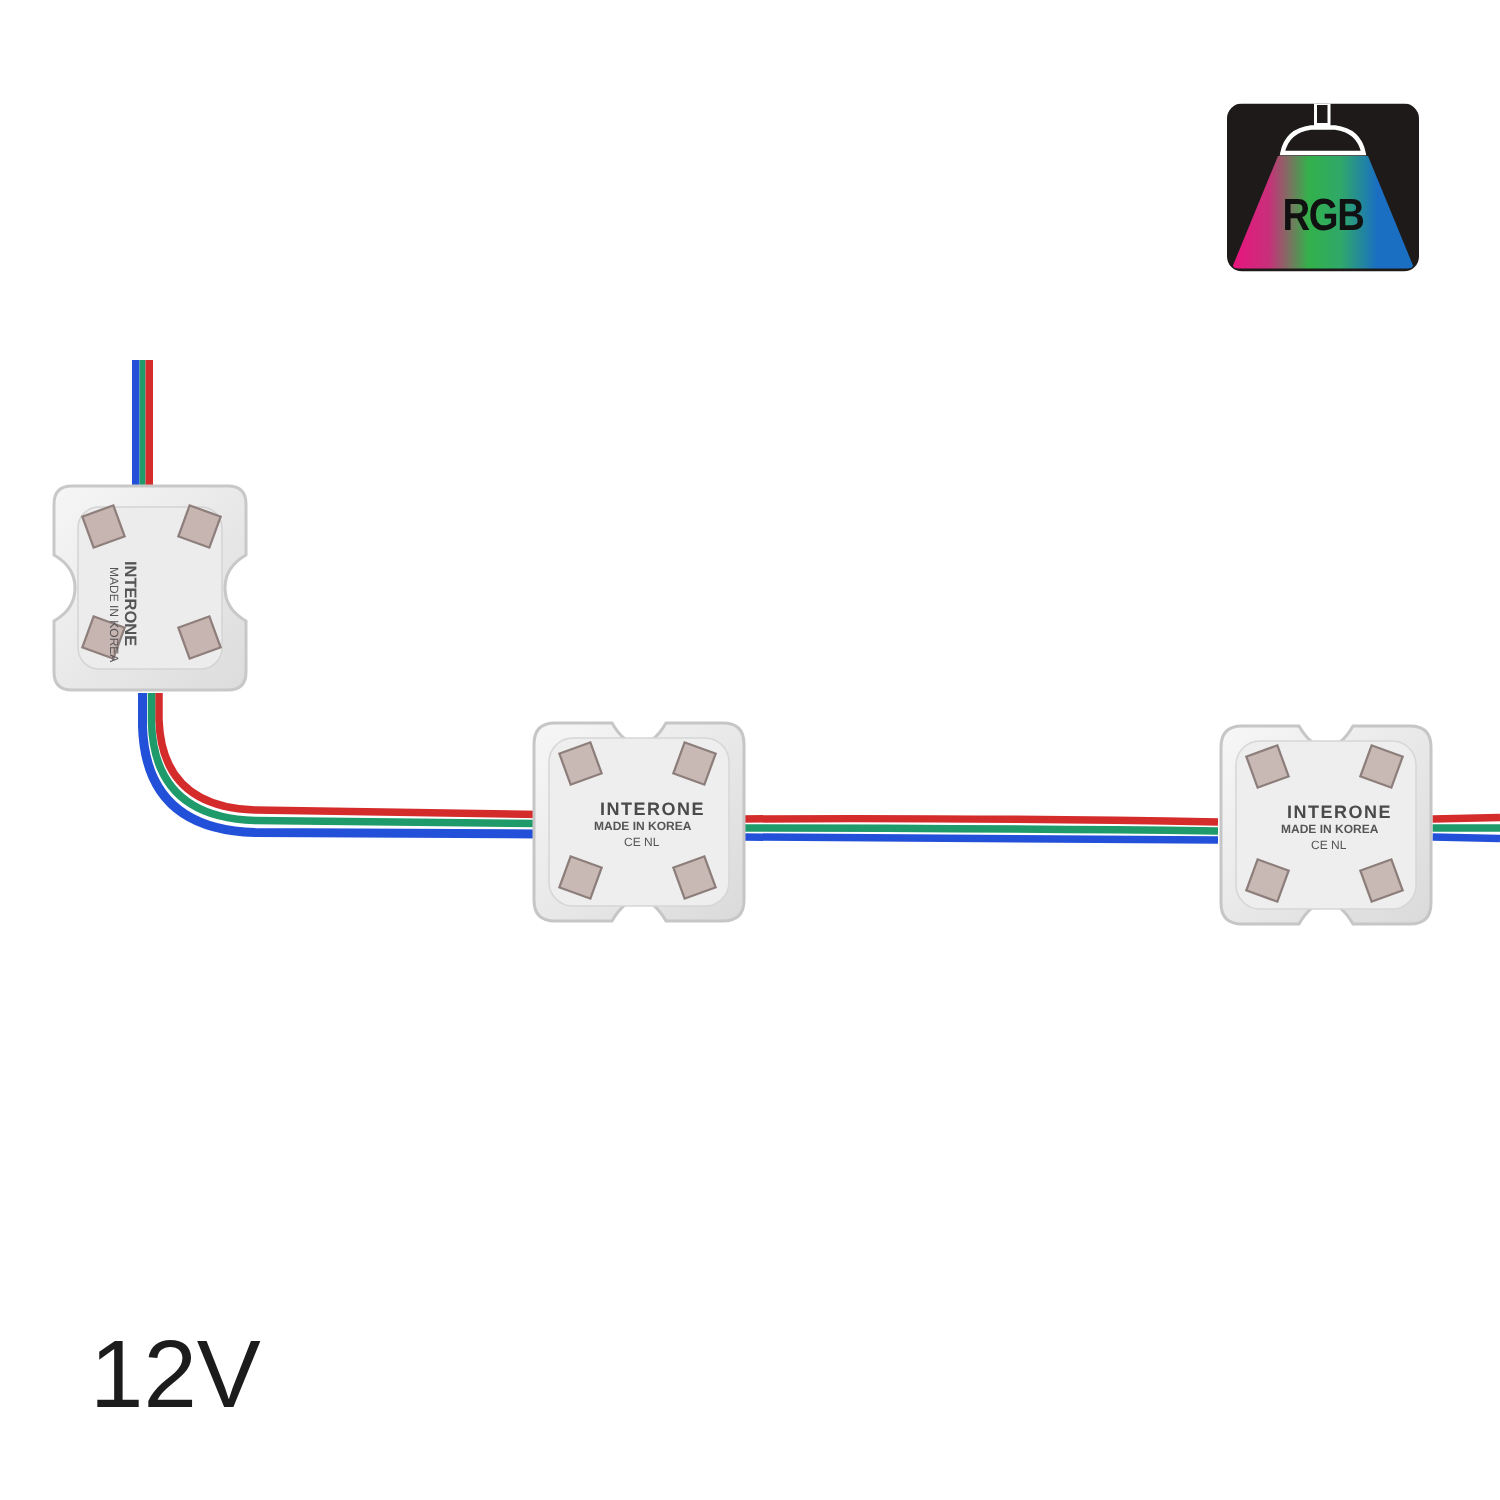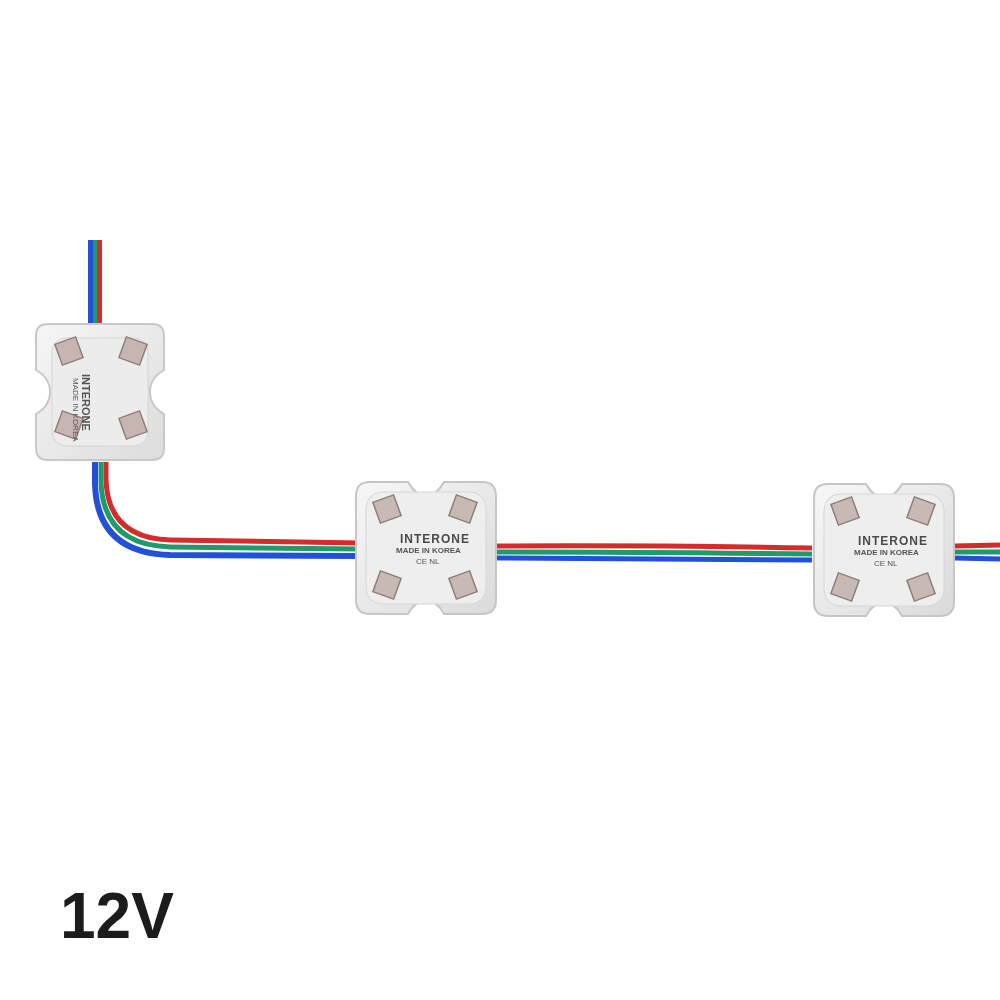--- a/index.html
+++ b/index.html
@@ -1,19 +1,19 @@
 <!DOCTYPE html>
 <html><head>
 <meta charset="utf-8">
 <style>
   html,body{margin:0;padding:0;background:#ffffff;}
   body{width:1000px;height:1000px;position:relative;overflow:hidden;font-family:"Liberation Sans",sans-serif;}
   .stage{position:absolute;left:0;top:0;width:1000px;height:1000px;}
   .rgb-badge{position:absolute;left:818px;top:69px;width:128px;height:112px;}
-  .voltage{position:absolute;left:60px;top:884px;font-family:"Liberation Sans",sans-serif;font-weight:bold;font-size:64px;line-height:64px;color:#1c1c1c;letter-spacing:0px;}
+  .voltage{position:absolute;left:60px;top:884px;font-family:"Liberation Sans",sans-serif;font-weight:normal;font-size:64px;line-height:64px;color:#1c1c1c;letter-spacing:0px;}
   .module{position:absolute;}
   .module-text{position:absolute;font-family:"Liberation Sans",sans-serif;color:#555;white-space:nowrap;}
 </style>
 </head>
 <body>
 
 <div class="stage">
 
   <svg width="1000" height="1000" style="position:absolute;left:0;top:0">
 
@@ -94,15 +94,36 @@
         <rect x="100" y="20" width="22" height="22" transform="rotate(20 111 31)"></rect>
         <rect x="24" y="96" width="22" height="22" transform="rotate(20 35 107)"></rect>
         <rect x="100" y="96" width="22" height="22" transform="rotate(-20 111 107)"></rect>
       </g>
     </svg>
     <div class="module-text" style="left:48px;top:54px;font-size:12px;font-weight:bold;color:#4a4a4a;letter-spacing:1px;">INTERONE</div>
     <div class="module-text" style="left:44px;top:68px;font-size:8px;font-weight:bold;color:#555;">MADE IN KOREA</div>
     <div class="module-text" style="left:64px;top:79px;font-size:8px;color:#555;">CE NL</div>
   </div>
 
+  <div class="rgb-badge">
+    <svg width="128" height="112" viewBox="0 0 128 112">
+      <defs>
+        <linearGradient id="rgbgrad" x1="0" y1="0" x2="1" y2="0">
+          <stop offset="0" stop-color="#e8147f"></stop>
+          <stop offset="0.2" stop-color="#c8307a"></stop>
+          <stop offset="0.42" stop-color="#33b14a"></stop>
+          <stop offset="0.6" stop-color="#2fa86a"></stop>
+          <stop offset="0.8" stop-color="#1a6fc2"></stop>
+          <stop offset="1" stop-color="#1a6fc2"></stop>
+        </linearGradient>
+      </defs>
+      <rect x="0" y="0" width="128" height="112" rx="10" fill="#1e1a1a"></rect>
+      <g>
+        <rect x="59" y="0" width="9" height="14" fill="#1e1a1a" stroke="#ffffff" stroke-width="2"></rect>
+        <path d="M37 33 Q40 18 56 16 H72 Q88 18 91 33 Z" fill="#1e1a1a" stroke="#ffffff" stroke-width="3"></path>
+        <path d="M34 35 H94 L124 108 Q124 110 120 110 H8 Q4 110 4 108 Z" fill="url(#rgbgrad)"></path>
+      </g>
+    </svg>
+    <div style="position:absolute;left:0;top:58px;width:128px;text-align:center;font-family:'Liberation Sans',sans-serif;font-weight:bold;font-size:30px;color:#111;letter-spacing:-1px;transform:scaleX(0.85);">RGB</div>
+  </div>
 
   <div class="voltage">12V</div>
 </div>
 
 </body></html>

